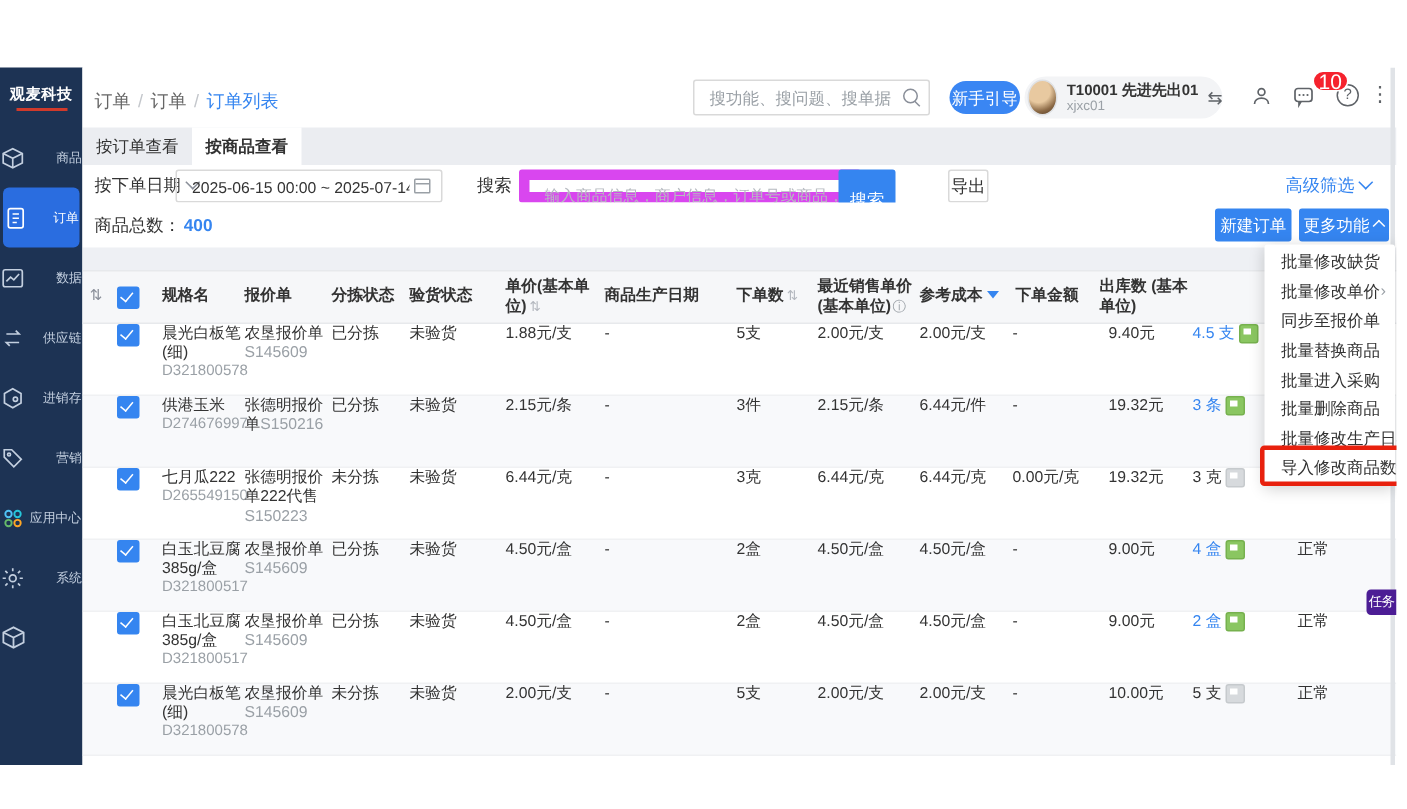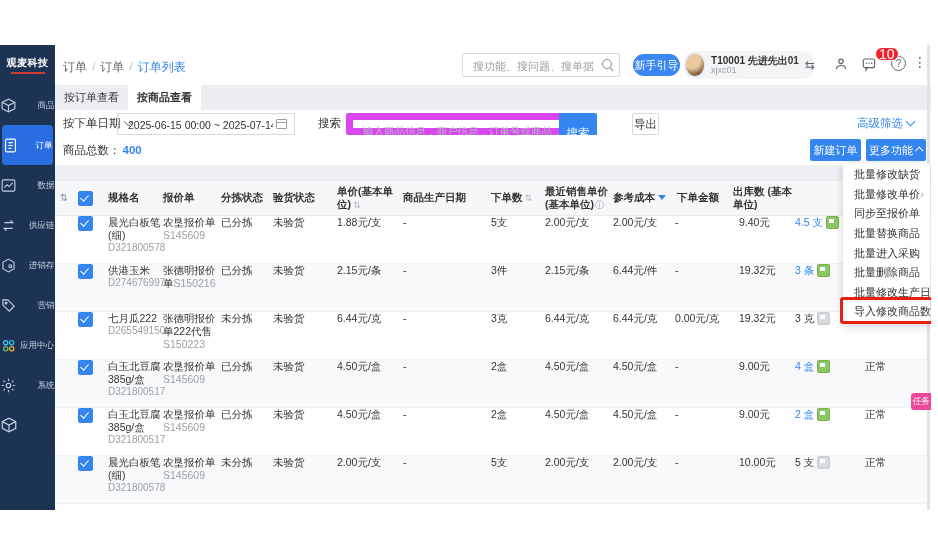--- a/index.html
+++ b/index.html
@@ -118,21 +118,21 @@
   .oicon::after{content:'';position:absolute;left:2px;top:2px;width:5px;height:4px;background:#fff;}
   .oicon.green{background:#8ac661;border-color:#76b14e;}
 
   
   .menu-panel{position:absolute;left:788px;top:118px;width:87px;height:161px;background:#fff;border-radius:2px;box-shadow:0 2px 10px rgba(0,0,0,.18);z-index:6;padding:2px 0;box-sizing:border-box;}
   .menu-item{height:19.6px;display:flex;align-items:center;padding-left:11px;padding-right:6px;font-size:11px;color:#333;cursor:pointer;white-space:nowrap;}
   .menu-item .sub{margin-left:auto;color:#9aa0a6;font-size:11px;visibility:hidden;}
   .menu-item.has-sub .sub{visibility:visible;}
   .highlight-box{position:absolute;left:785px;top:252px;width:97px;height:27px;border:3px solid #e8210e;border-radius:3px;z-index:7;box-sizing:border-box;pointer-events:none;}
 
-  .task-tab{position:absolute;left:856px;top:348px;width:20px;height:17px;background:#ec4899;color:#fff;font-size:9px;border-radius:3px 0 0 3px;display:flex;align-items:center;justify-content:center;z-index:5;cursor:pointer;white-space:nowrap;letter-spacing:-.5px;}
+  .task-tab{position:absolute;left:856px;top:348px;width:20px;height:17px;background:#4c1d95;color:#fff;font-size:9px;border-radius:3px 0 0 3px;display:flex;align-items:center;justify-content:center;z-index:5;cursor:pointer;white-space:nowrap;letter-spacing:-.5px;}
 </style>
 </head>
 <body>
 
 <div id="app">
 
   <div class="sidebar">
     <div class="logo">
       <span class="logo-text">观麦科技</span>
       <span class="logo-underline"></span>

